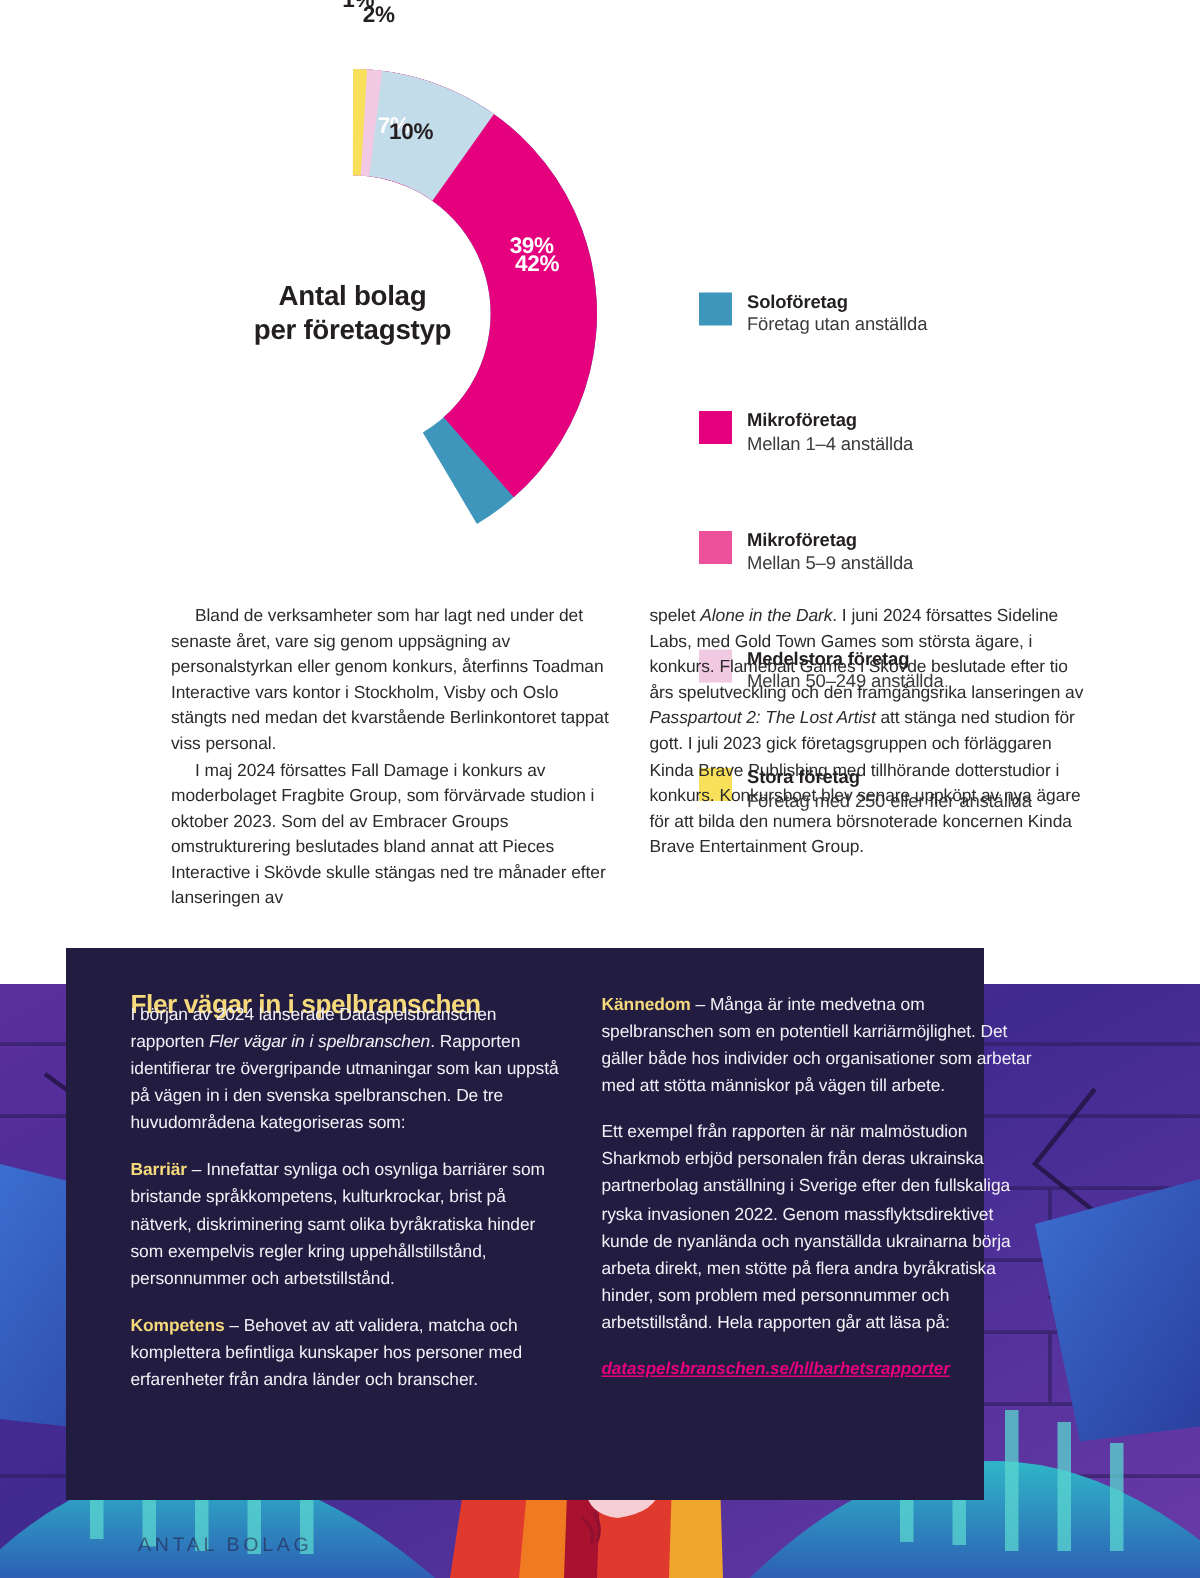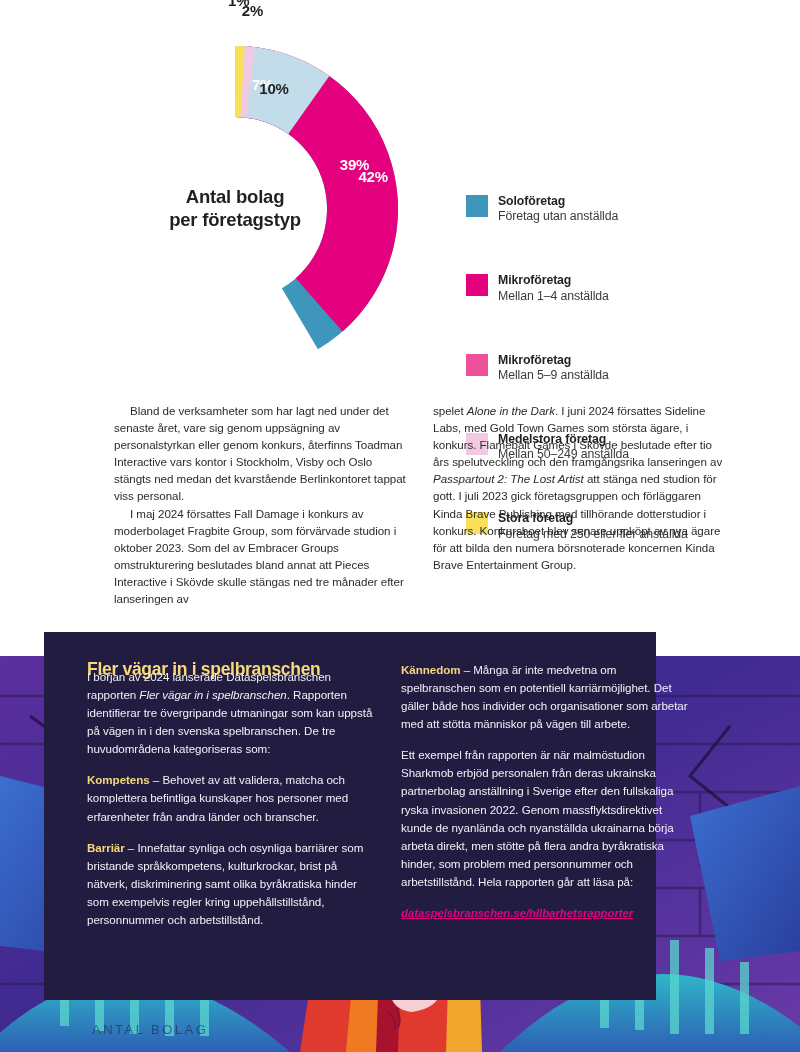--- a/index.html
+++ b/index.html
@@ -175,21 +175,21 @@
                L 174.20038140994203 71.58861951993164 A 92.09499999999998 92.09499999999998 0 0 0 163.23023726016936 70.90528779672512 Z" fill="#f2c9e2"></path>
             <path d="M 163.40749957552097 0.000509374734690482 A 163 163 0 0 1 172.72690792651477 0.2904819557592475
                L 168.49570297848084 71.06912230500399 A 92.09499999999998 92.09499999999998 0 0 0 163.23023726016936 70.90528779672512 Z" fill="#f8e05a"></path>
           </g>
       </svg>
       <div id="center-text">
         <div>Antal bolag</div>
         <div>per företagstyp</div>
       </div>
       <div id="slice-labels">
-          <div class="slice-label light" style="left: 286.115px; top: 129.669px; transform: translate(-50%, -50%); margin-left: 15px;">42%</div>
+          <div class="slice-label light" style="left: 286.115px; top: 129.669px; transform: translate(-50%, -50%);">42%</div>
           <div class="slice-label light" style="left: 282.474px; top: 118.342px; transform: translate(-50%, -50%);">39%</div>
           <div class="slice-label light" style="left: 190.553px; top: 38.464px; transform: translate(-50%, -50%);">7%</div>
           <div class="slice-label dark" style="left: 202.037px; top: 41.5731px; transform: translate(-50%, -50%);">10%</div>
           <div class="slice-label dark" style="left: 180.501px; top: -35.6421px; transform: translate(-50%, -50%);">2%</div>
           <div class="slice-label dark" style="left: 166.753px; top: -45.9105px; transform: translate(-50%, -50%);">1%</div>
         </div>
     </div>
 
     <div id="legend">
         <div class="legend-row">
@@ -343,22 +343,22 @@
 
       <text x="92" y="378" font-family="Liberation Sans, sans-serif" font-size="13" letter-spacing="2.5" fill="#241a3f" opacity="0.55">ANTAL BOLAG</text>
     </svg>
   </div>
 
   <div id="dark-panel">
     <div id="panel-heading">Fler vägar in i spelbranschen</div>
 
     <div class="panel-col" id="panel-col-left">
       <p><span>I början av 2024 lanserade Dataspelsbranschen rapporten</span> <i>Fler vägar in i spelbranschen</i><span>. Rapporten identifierar tre övergripande utmaningar som kan uppstå på vägen in i den svenska spelbranschen. De tre huvudområdena kategoriseras som:</span></p>
+      <p><span class="kw">Barriär</span><span> – Innefattar synliga och osynliga barriärer som bristande språkkompetens, kulturkrockar, brist på nätverk, diskriminering samt olika byråkratiska hinder som exempelvis regler kring uppehållstillstånd, personnummer och arbetstillstånd.</span></p>
       <p><span class="kw">Kompetens</span><span> – Behovet av att validera, matcha och komplettera befintliga kunskaper hos personer med erfarenheter från andra länder och branscher.</span></p>
-      <p><span class="kw">Barriär</span><span> – Innefattar synliga och osynliga barriärer som bristande språkkompetens, kulturkrockar, brist på nätverk, diskriminering samt olika byråkratiska hinder som exempelvis regler kring uppehållstillstånd, personnummer och arbetstillstånd.</span></p>
     </div>
 
     <div class="panel-col" id="panel-col-right">
       <p><span class="kw">Kännedom</span><span> – Många är inte medvetna om spelbranschen som en potentiell karriärmöjlighet. Det gäller både hos individer och organisationer som arbetar med att stötta människor på vägen till arbete.</span></p>
       <p><span>Ett exempel från rapporten är när malmöstudion Sharkmob erbjöd personalen från deras ukrainska partnerbolag anställning i Sverige efter den fullskaliga ryska invasionen 2022. Genom massflyktsdirektivet kunde de nyanlända och nyanställda ukrainarna börja arbeta direkt, men stötte på flera andra byråkratiska hinder, som problem med personnummer och arbetstillstånd. Hela rapporten går att läsa på:</span></p>
       <p><a href="#" class="panel-link">dataspelsbranschen.se/hllbarhetsrapporter</a></p>
     </div>
   </div>
 
 </div>

